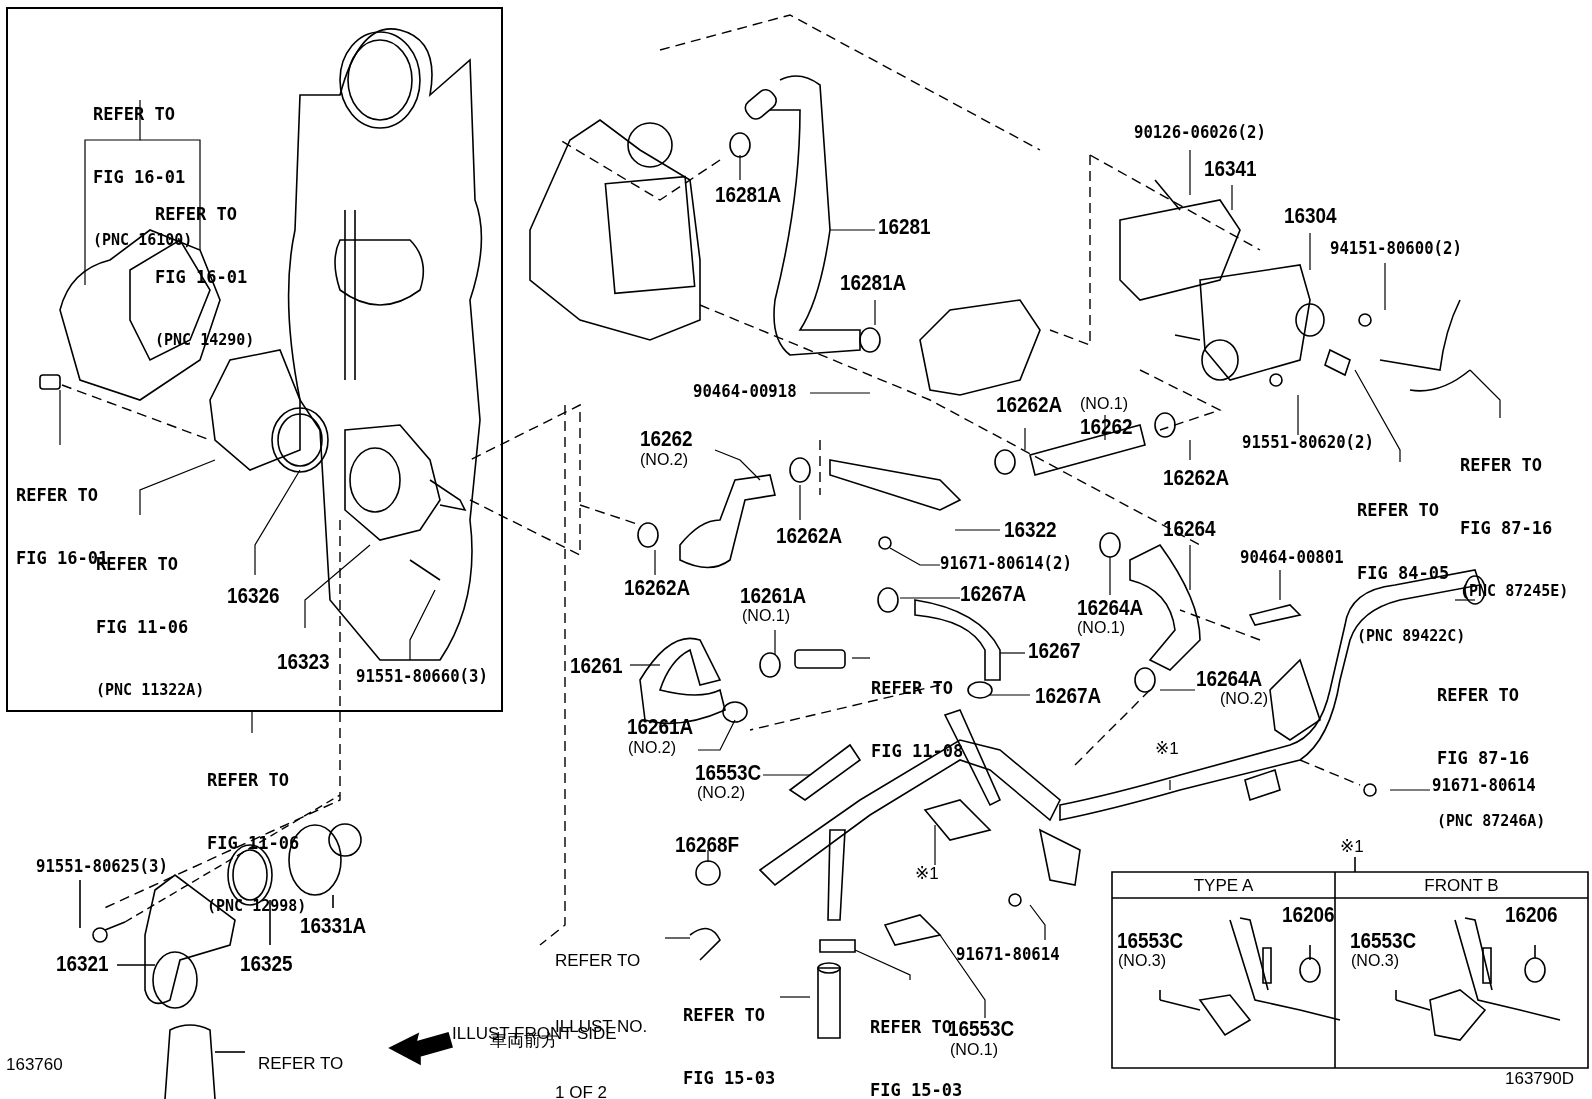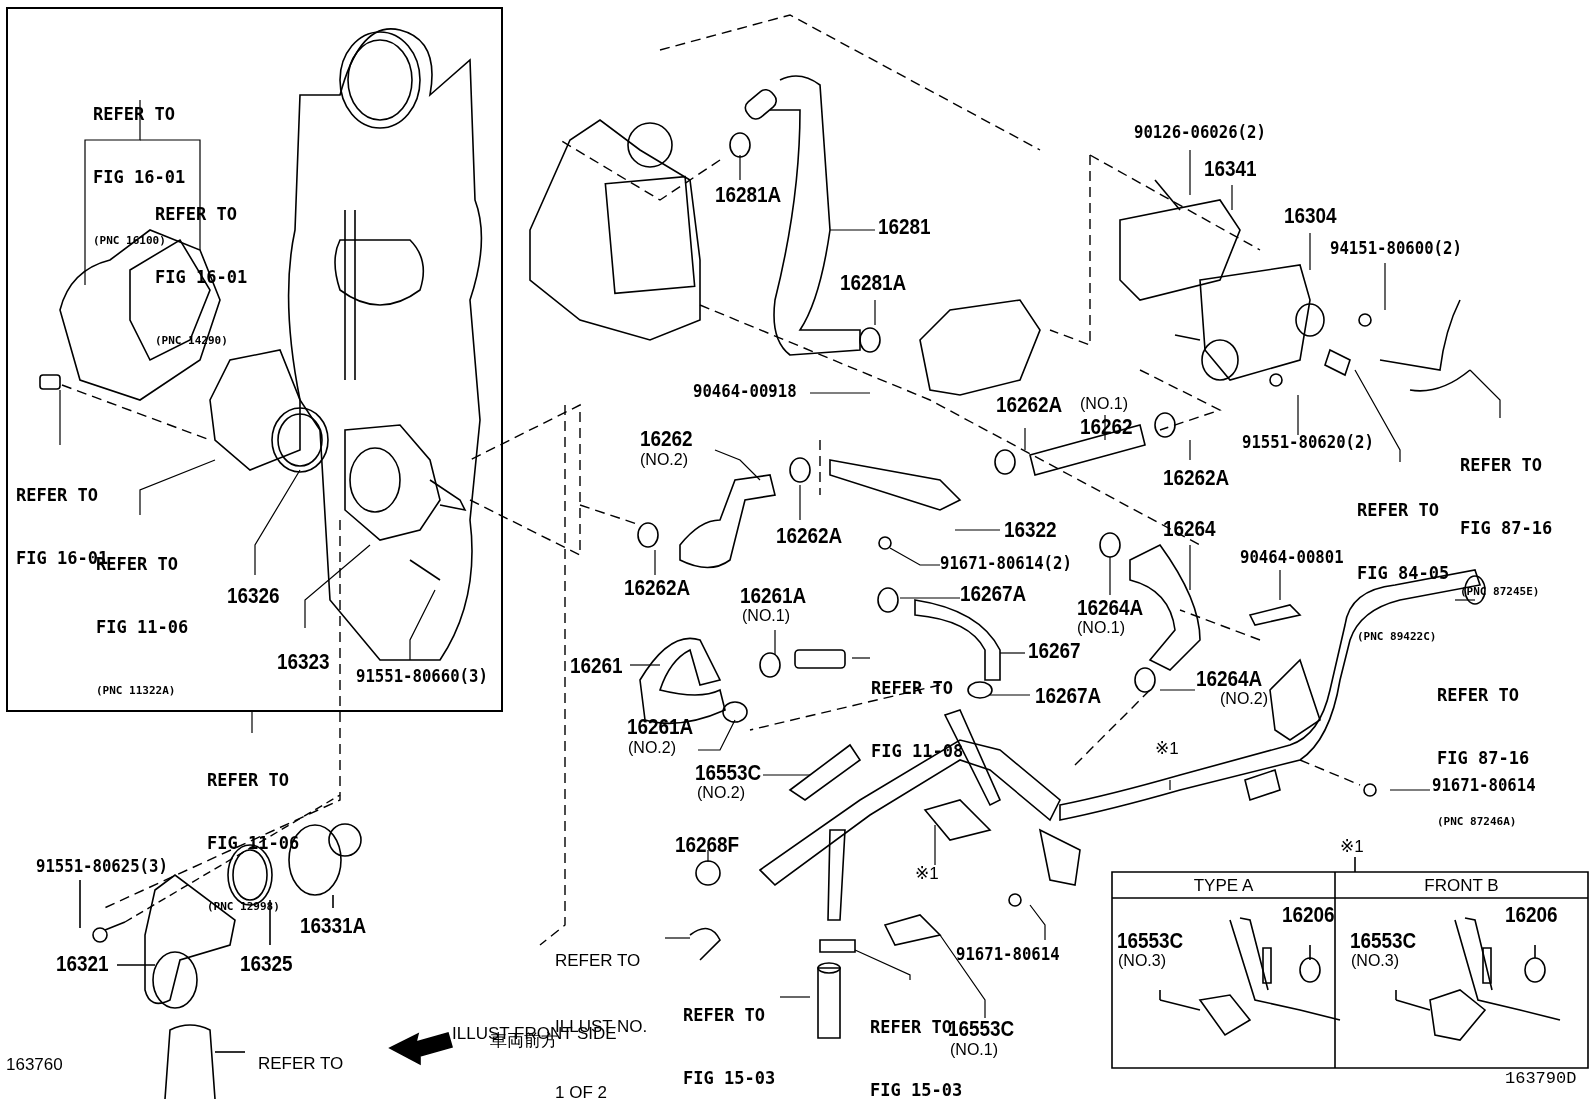--- a/index.html
+++ b/index.html
@@ -2,21 +2,21 @@
 <html><head>
 <meta charset="utf-8">
 <style>
   html, body { margin:0; padding:0; background:#ffffff; }
   body { width:1592px; height:1099px; position:relative; overflow:hidden; font-family:"DejaVu Sans Mono","Liberation Mono",monospace; color:#000; }
   #art { position:absolute; left:0; top:0; width:1592px; height:1099px; }
   .lbl { position:absolute; white-space:pre; line-height:1; color:#000; }
   .pn { font-family:"Liberation Sans","DejaVu Sans",sans-serif; font-weight:bold; font-size:22px; letter-spacing:0px; transform:scaleX(0.86); transform-origin:left top; }
   .pnsm { font-family:"DejaVu Sans Mono",monospace; font-size:17px; font-weight:bold; transform:scaleX(0.92); transform-origin:left top; }
   .ref { font-family:"DejaVu Sans Mono",monospace; font-weight:bold; font-size:17px; line-height:21px; }
-  .refsm { font-family:"DejaVu Sans Mono",monospace; font-size:11px; line-height:21px; }
+  .refsm { font-family:"DejaVu Sans Mono",monospace; font-size:15px; line-height:21px; }
   .sub { font-family:"Liberation Sans","DejaVu Sans",sans-serif; font-size:16px; }
   .thin { font-family:"Liberation Sans","DejaVu Sans",sans-serif; font-size:17px; line-height:22px; }
   .code { font-family:"Liberation Sans","DejaVu Sans",sans-serif; font-size:17px; }
   .hdr { font-family:"Liberation Sans","DejaVu Sans",sans-serif; font-size:17px; text-align:center; }
   svg line, svg path, svg polyline, svg rect, svg circle, svg ellipse { vector-effect:non-scaling-stroke; }
 </style>
 </head>
 <body>
 
 <svg id="art" viewBox="0 0 1592 1099" xmlns="http://www.w3.org/2000/svg" fill="none" stroke="#000" stroke-width="1.6">
@@ -363,13 +363,13 @@
 
 <div class="lbl code" style="left:1340px;top:838px;">※1</div>
 <div class="lbl hdr" style="left:1112px;top:877px;width:223px;">TYPE A</div>
 <div class="lbl hdr" style="left:1335px;top:877px;width:253px;">FRONT B</div>
 <div class="lbl pn" style="left:1282px;top:904px;">16206</div>
 <div class="lbl pn" style="left:1117px;top:930px;">16553C</div>
 <div class="lbl sub" style="left:1118px;top:953px;">(NO.3)</div>
 <div class="lbl pn" style="left:1505px;top:904px;">16206</div>
 <div class="lbl pn" style="left:1350px;top:930px;">16553C</div>
 <div class="lbl sub" style="left:1351px;top:953px;">(NO.3)</div>
-<div class="lbl code" style="left:1505px;top:1070px;font-family:Liberation Mono, monospace;">163790D</div>
+<div class="lbl code" style="left:1505px;top:1070px;">163790D</div>
 
 </body></html>

